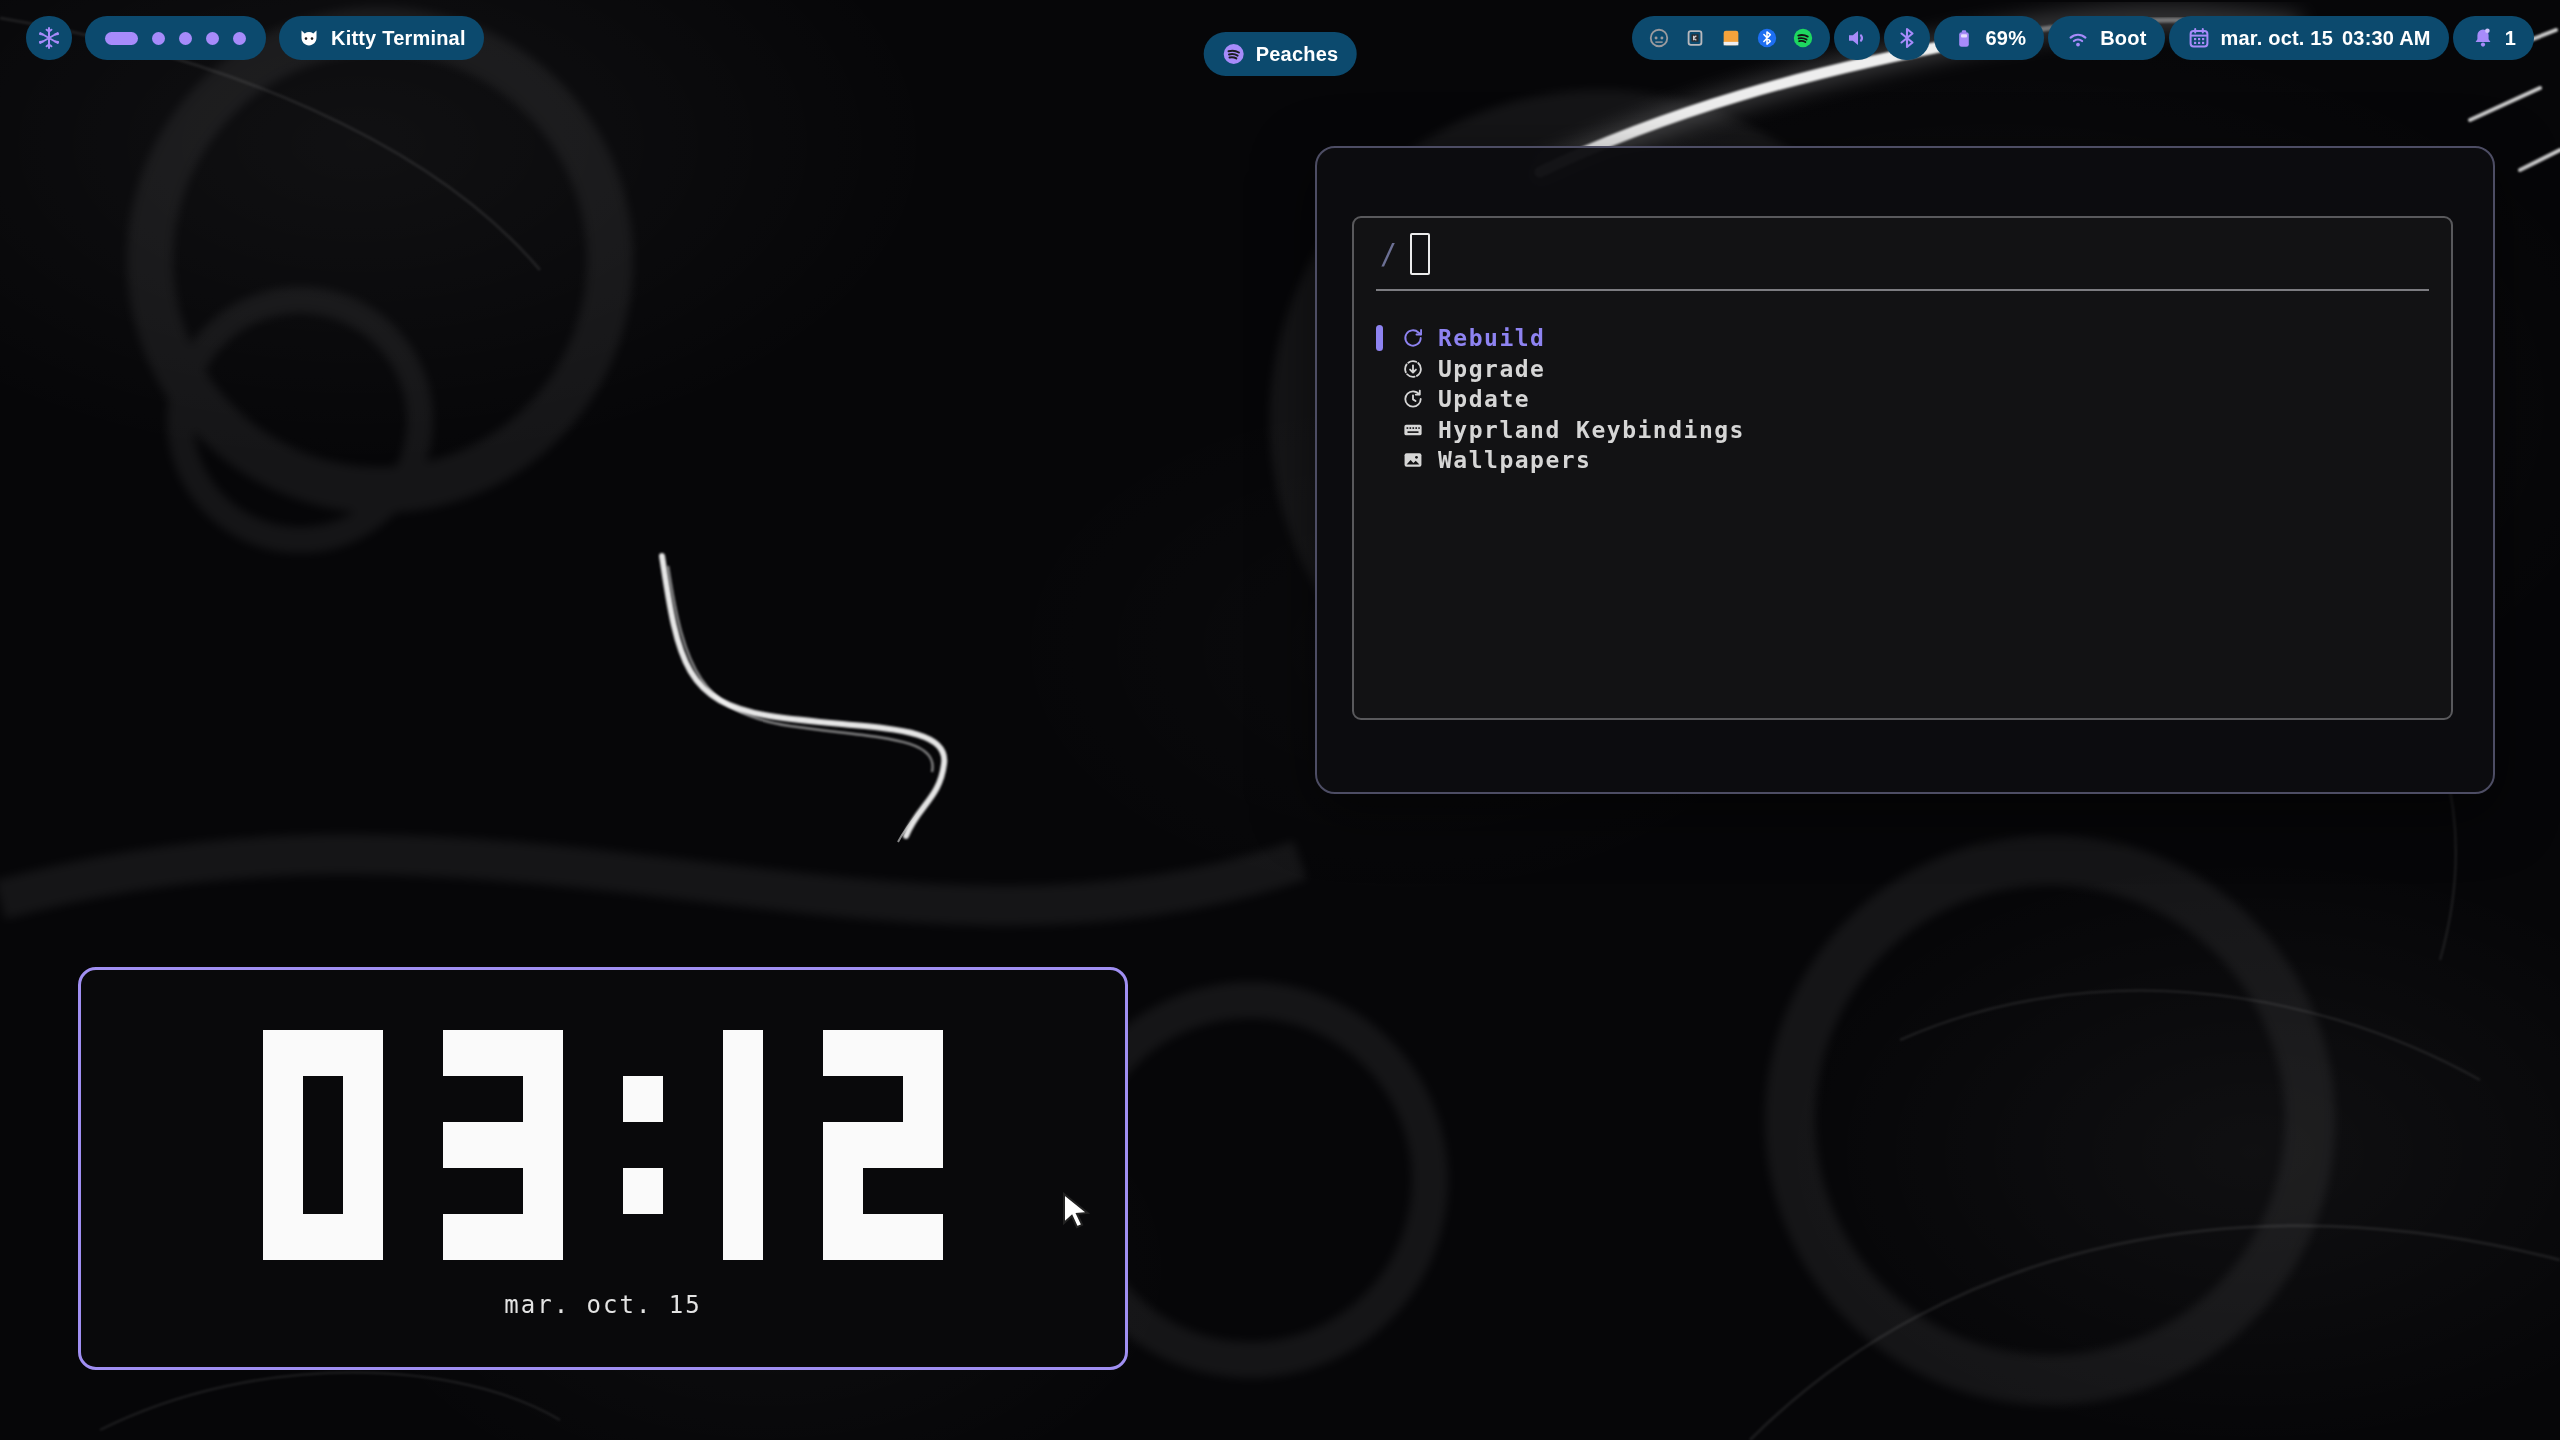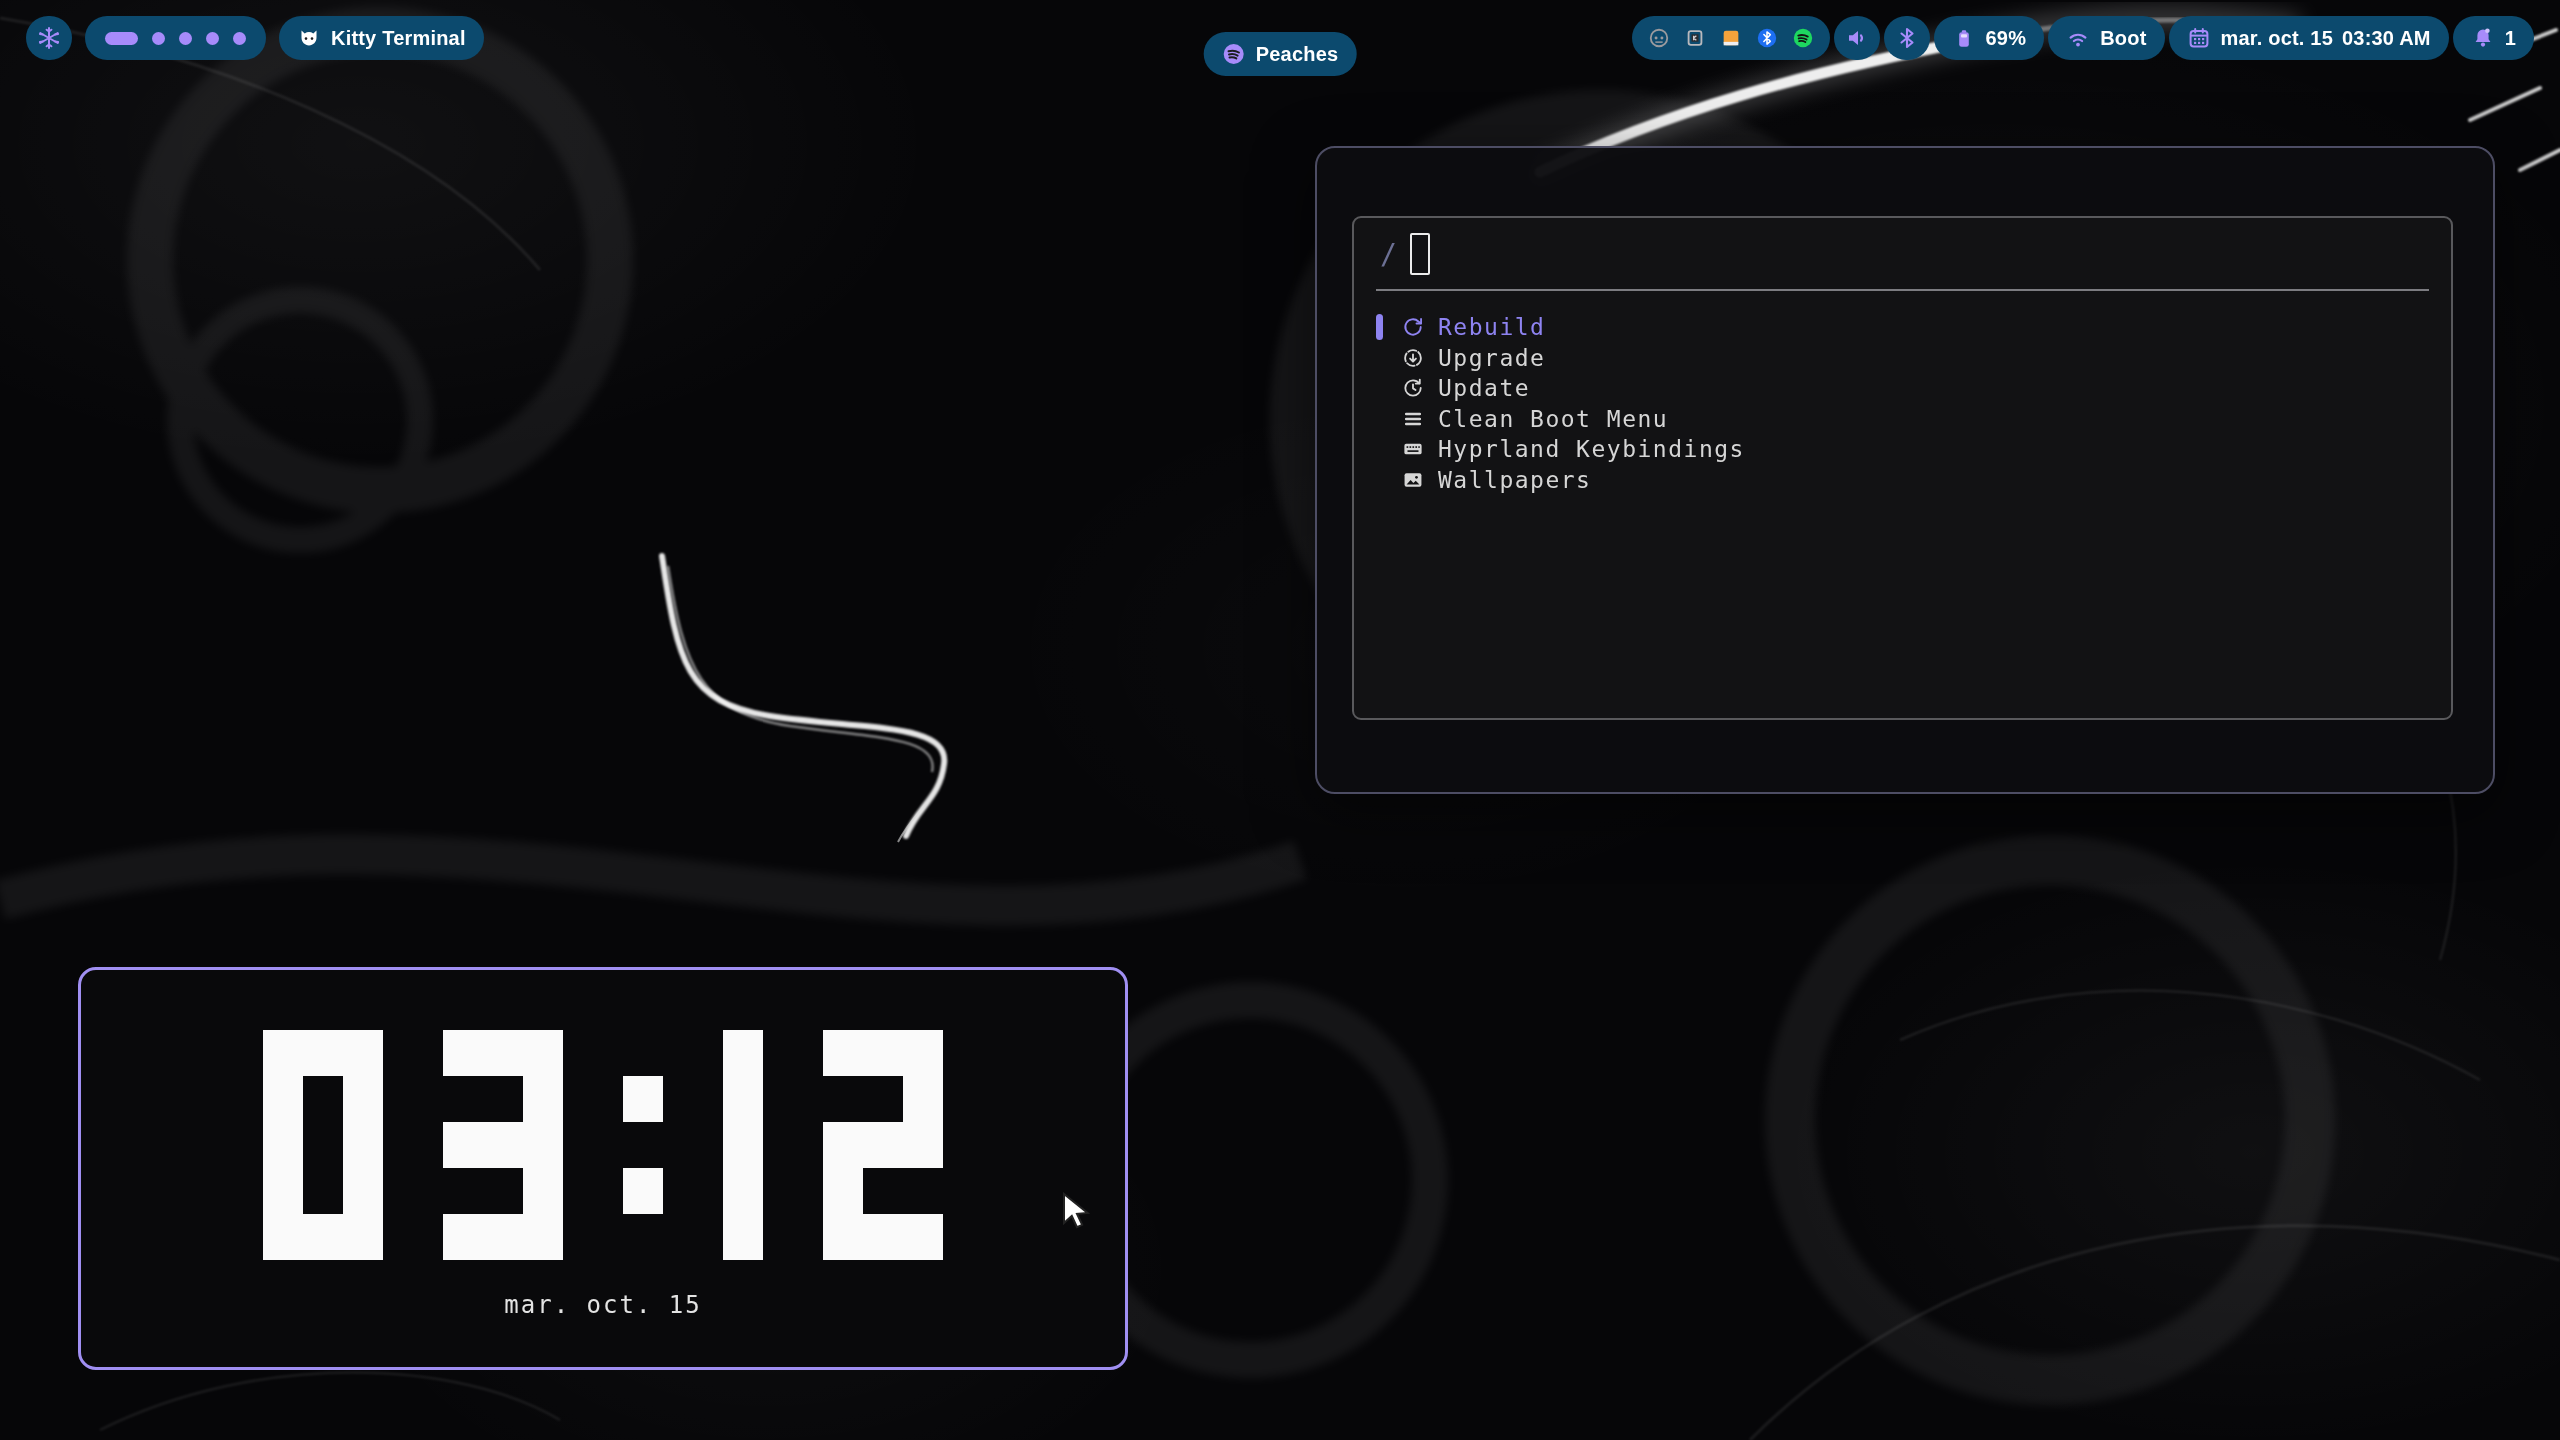--- a/index.html
+++ b/index.html
@@ -37,21 +37,21 @@
   .launcher { position:absolute; left:1315px; top:146px; width:1180px; height:648px;
     background:rgba(12,12,15,0.97); border:2px solid #4d4d64; border-radius:20px; z-index:4;
     box-shadow:0 18px 60px rgba(0,0,0,.55); }
   .panel { position:absolute; top:68px; left:35px; right:40px; bottom:72px;
     background:#121214; border:2px solid #59595c; border-radius:9px; }
   .searchrow { display:flex; align-items:center; height:62px; padding:10px 0 0 26px; }
   .prompt { font-family:"DejaVu Sans Mono", monospace; font-size:28px; color:#6c7094; }
   .cursor { display:inline-block; width:20px; height:42px; border:2.5px solid #ececec;
             border-radius:2px; margin-left:13px; }
   .sep { margin:9px 22px 0 22px; border-top:2px solid rgba(160,160,165,.75); }
-  .items { list-style:none; margin-top:21px; padding-left:22px; }
+  .items { list-style:none; margin-top:32px; padding-left:22px;font-weight:bold; }
   .item { display:flex; align-items:center; height:30.5px; color:#d6d6d6;
           font-family:"DejaVu Sans Mono", monospace; font-size:23px; letter-spacing:1.5px; }
   .item .indicator { width:7px; height:26px; border-radius:4px; margin-right:19px;
                      background:transparent; flex:0 0 auto; }
   .item.selected { color:var(--select); }
   .item.selected .indicator { background:var(--select); }
   .item .mi { width:22px; height:22px; margin-right:14px; flex:0 0 auto; }
 
   
   .clockwidget { position:absolute; left:78px; top:967px; width:1050px; height:403px;
@@ -271,27 +271,20 @@
         <li class="item">
           <span class="indicator"></span>
           <svg class="mi" viewBox="0 0 24 24">
             <use href="#history-clock-icon"></use>
           </svg>
           <span>Update</span>
         </li>
         <li class="item">
           <span class="indicator"></span>
           <svg class="mi" viewBox="0 0 24 24">
-            <use href="#list-icon"></use>
-          </svg>
-          <span>Clean Boot Menu</span>
-        </li>
-        <li class="item">
-          <span class="indicator"></span>
-          <svg class="mi" viewBox="0 0 24 24">
             <use href="#keyboard-icon"></use>
           </svg>
           <span>Hyprland Keybindings</span>
         </li>
         <li class="item">
           <span class="indicator"></span>
           <svg class="mi" viewBox="0 0 24 24">
             <use href="#image-icon"></use>
           </svg>
           <span>Wallpapers</span>

